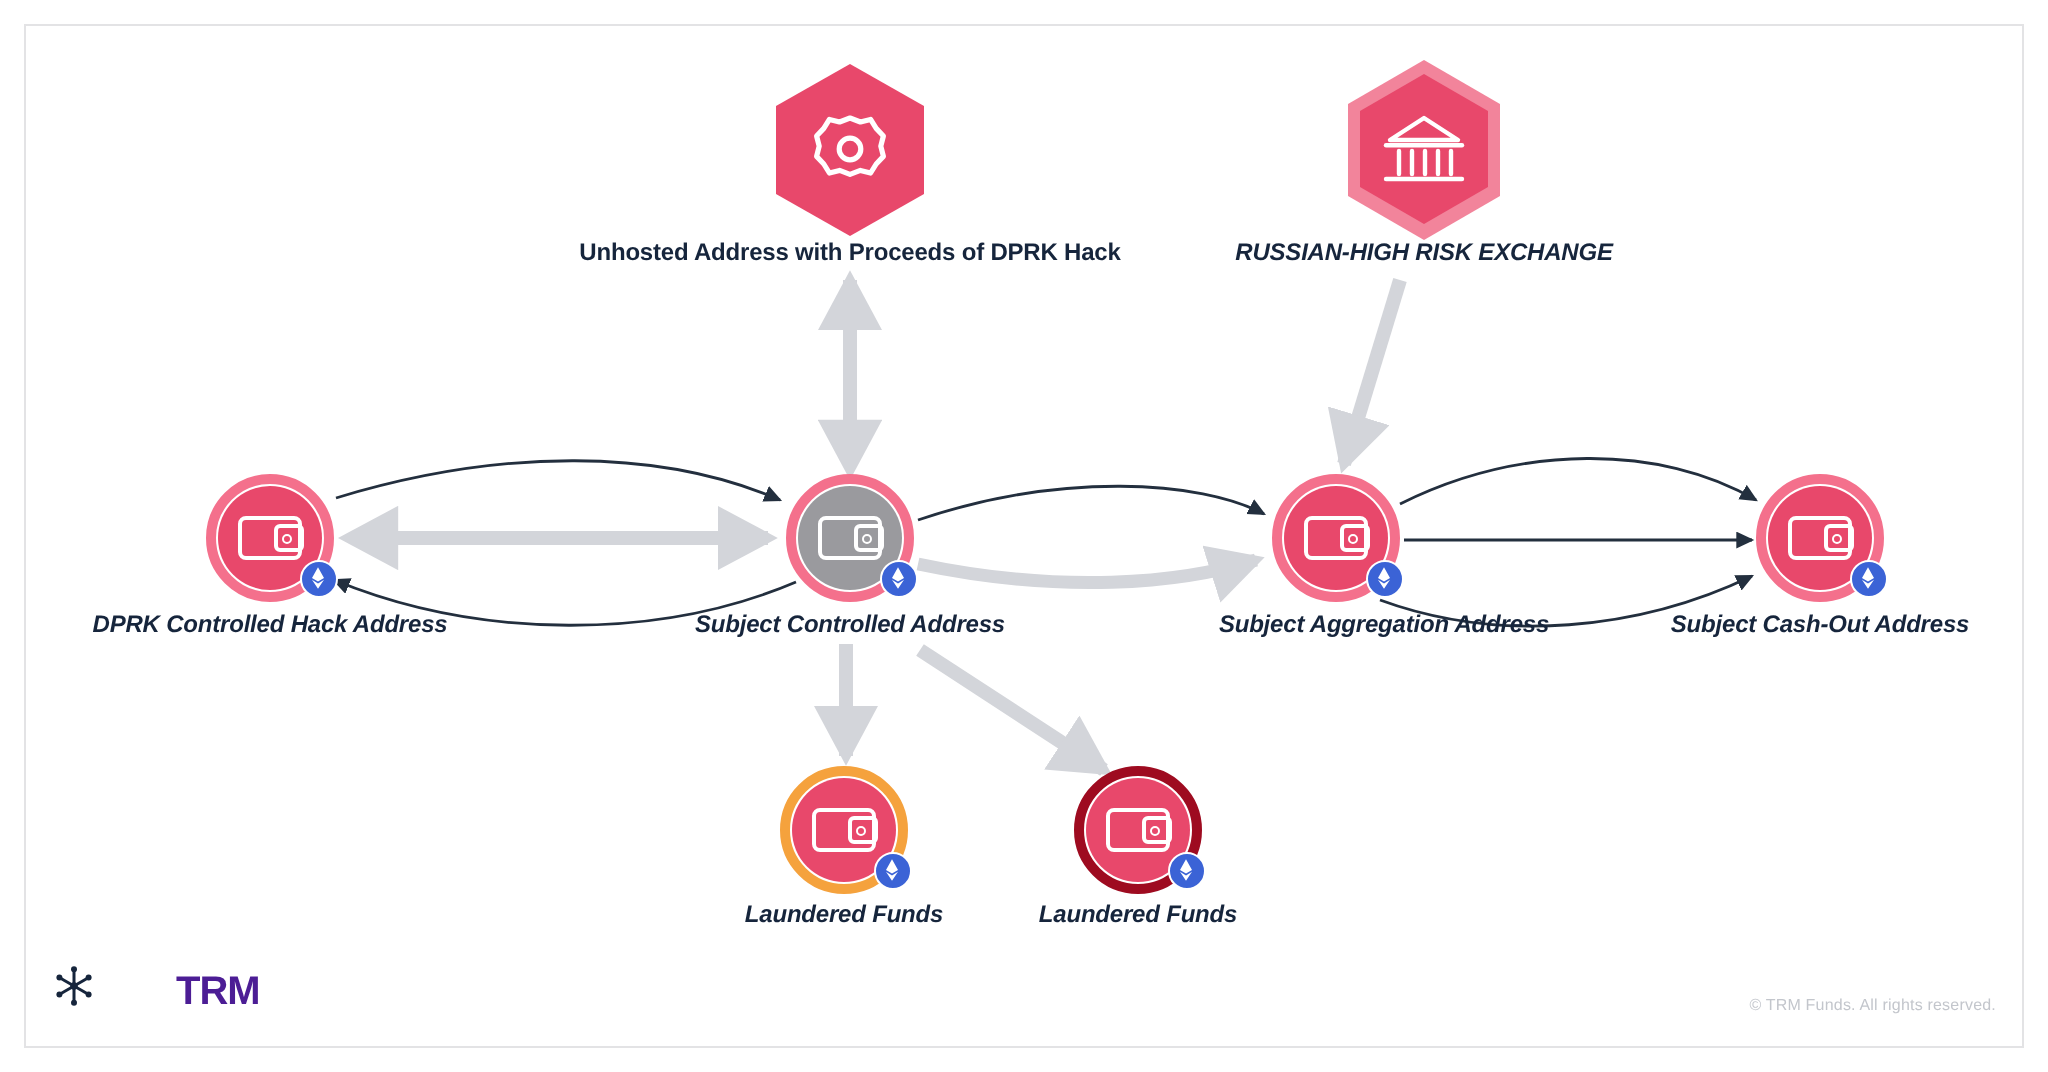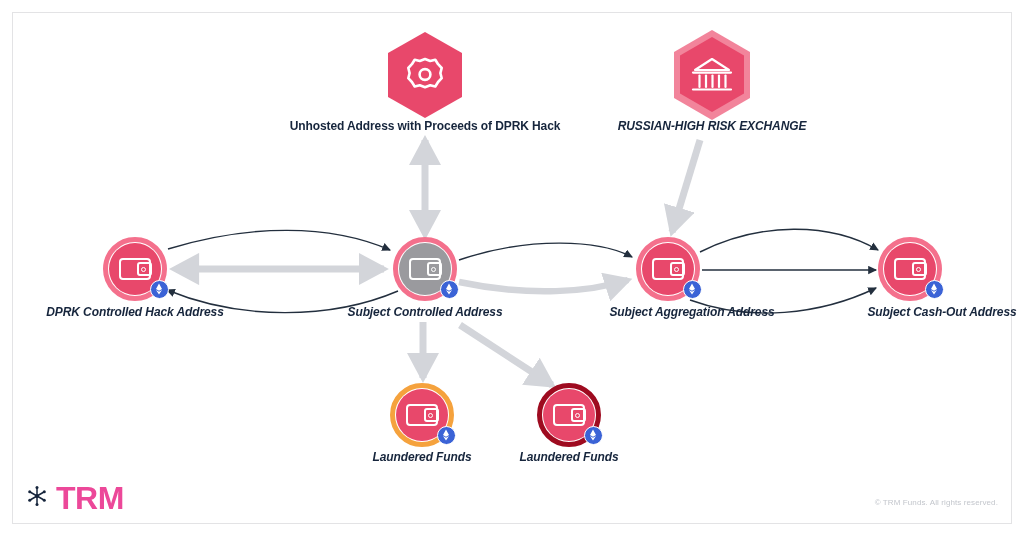--- a/index.html
+++ b/index.html
@@ -137,25 +137,26 @@
   
   #logo {
     position: absolute;
     left: 26px;
     top: 482px;
     display: flex;
     align-items: center;
     gap: 8px;
   }
   #logo .wordmark {
-    font-size: 32px;
+    font-size: 20px;
     font-weight: bold;
-    color: #ec4899;
+    color: #4c1d95;
     letter-spacing: -0.5px;
     line-height: 1;
+    margin-left: 32px;
   }
   #copyright {
     position: absolute;
     right: 26px;
     top: 498px;
     font-size: 8px;
     color: #c3c6cc;
     letter-spacing: 0.1px;
   }
 </style>
@@ -323,21 +324,21 @@
   <div class="label upright" style="left:425px; top:119px; transform:translateX(-50%);">Unhosted Address with Proceeds of DPRK Hack</div>
 
   <div class="label" style="left:135px; top:305px; transform:translateX(-50%);">DPRK Controlled Hack Address</div>
 
   <div class="label" style="left:712px; top:119px; transform:translateX(-50%);">RUSSIAN-HIGH RISK EXCHANGE</div>
 
   <div class="label" style="left:425px; top:305px; transform:translateX(-50%);">Subject Controlled Address</div>
 
   <div class="label" style="left:668px; top:305px; transform:translateX(-50%);margin-left:24px;">Subject Aggregation Address</div>
 
-  <div class="label" style="left:942px; top:305px; transform:translateX(-50%);">Subject Cash-Out Address</div>
+  <div class="label" style="left:910px; top:305px; transform:translateX(-50%);">Subject Cash-Out Address</div>
 
   <div class="label" style="left:422px; top:450px; transform:translateX(-50%);">Laundered Funds</div>
 
   <div class="label" style="left:569px; top:450px; transform:translateX(-50%);">Laundered Funds</div>
 
   <div id="logo">
     <span>
       <svg width="22" height="22" viewBox="0 0 22 22">
         <g stroke="#16253c" stroke-width="1.5" stroke-linecap="round">
           <line x1="11" y1="3.5" x2="11" y2="18.5"></line>

